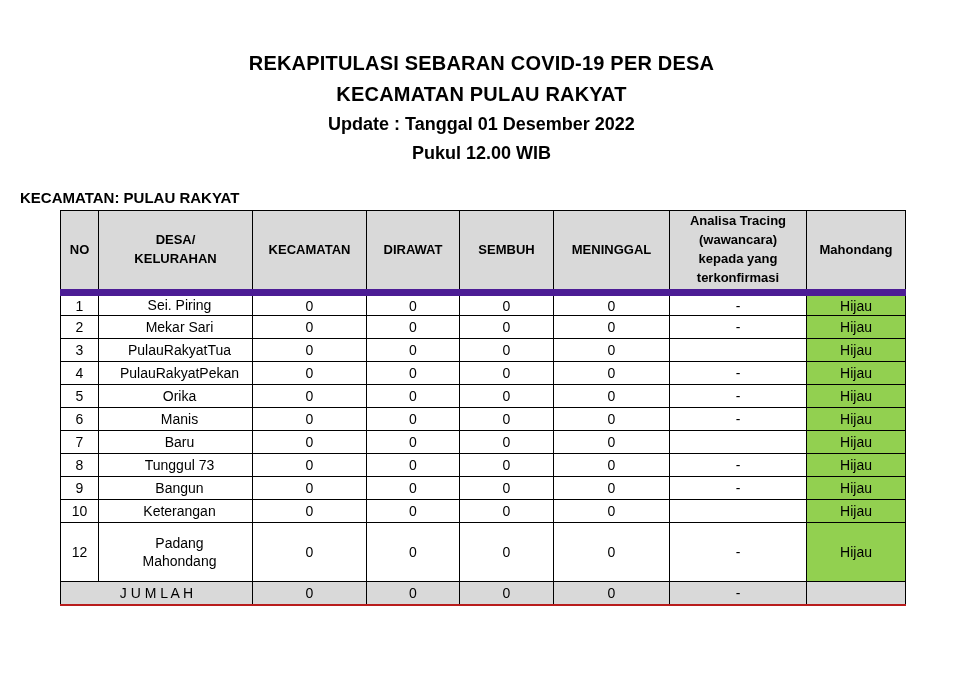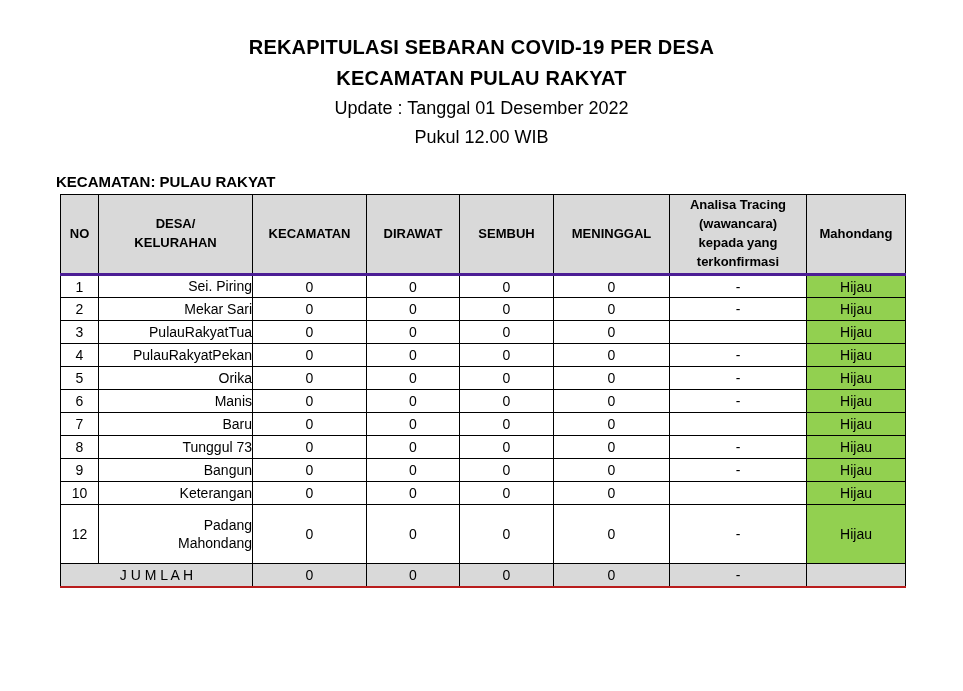--- a/index.html
+++ b/index.html
@@ -3,60 +3,60 @@
 <meta charset="utf-8">
 <style>
   html, body { margin: 0; padding: 0; }
   body {
     width: 963px; height: 691px;
     background: #ffffff;
     color: #000;
     font-family: "Liberation Sans", sans-serif;
     overflow: hidden;
   }
-  .page { padding-top: 32px; }
+  .page { padding-top: 48px; }
 
   .title-block { text-align: center; }
   .t1 { font-size: 20px; font-weight: bold; line-height: 31px; letter-spacing: 0.2px; }
-  .t2 { font-size: 18px; font-weight: normal; line-height: 29px; }
+  .t2 { font-size: 18px; font-weight: bold; line-height: 29px; }
 
   .section-label {
     font-weight: bold;
     font-size: 15px;
-    margin: 21px 0 4px 56px;
+    margin: 21px 0 4px 20px;
   }
 
   table.report {
     border-collapse: collapse;
     table-layout: fixed;
     margin-left: 60px;
     width: 845px;
     font-size: 14px;
   }
   th, td { border: 1px solid #000; padding: 0; overflow: hidden; }
 
   th {
     background: var(--header-bg, #d9d9d9);
     font-size: 13px;
     font-weight: bold;
     text-align: center;
     vertical-align: middle;
     white-space: pre-line;
     line-height: 1.45;
     height: 78px;
-    border-bottom: 3px solid #4c1d95;
+    border-bottom: 7px solid #4c1d95;
   }
 
   tr.r-s  { height: 23px; }
   tr.r-m  { height: 44px; }
   tr.r-l  { height: 59px; }
 
   td.c { text-align: center; vertical-align: middle; }
   td.l {
-    text-align: right;
+    text-align: center;
     vertical-align: middle;
     padding-left: 8px;
     white-space: pre-line;
     line-height: 1.3;
     margin-left: 44px;
   }
   td.hijau { background: var(--hijau-bg, #92d050); }
 
   tr.foot td {
     background: var(--footer-bg, #d9d9d9);

